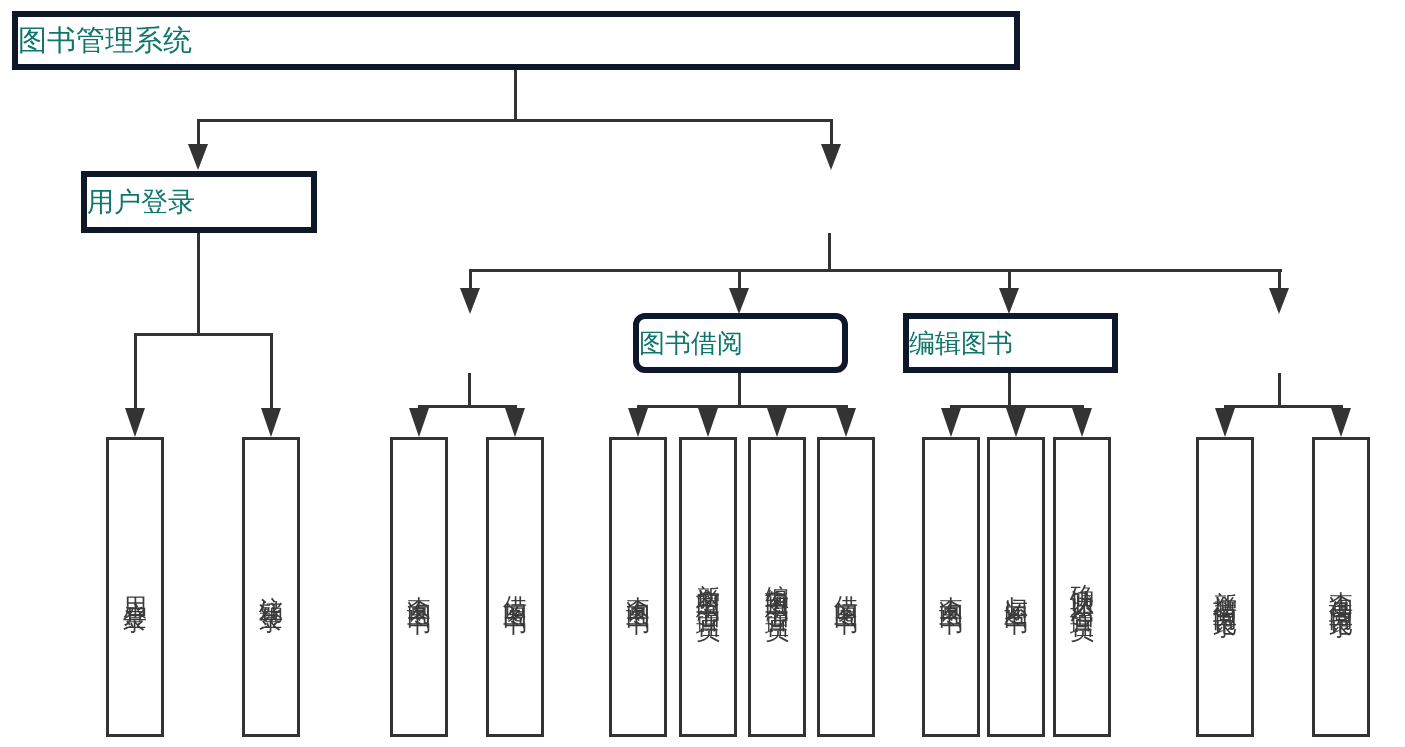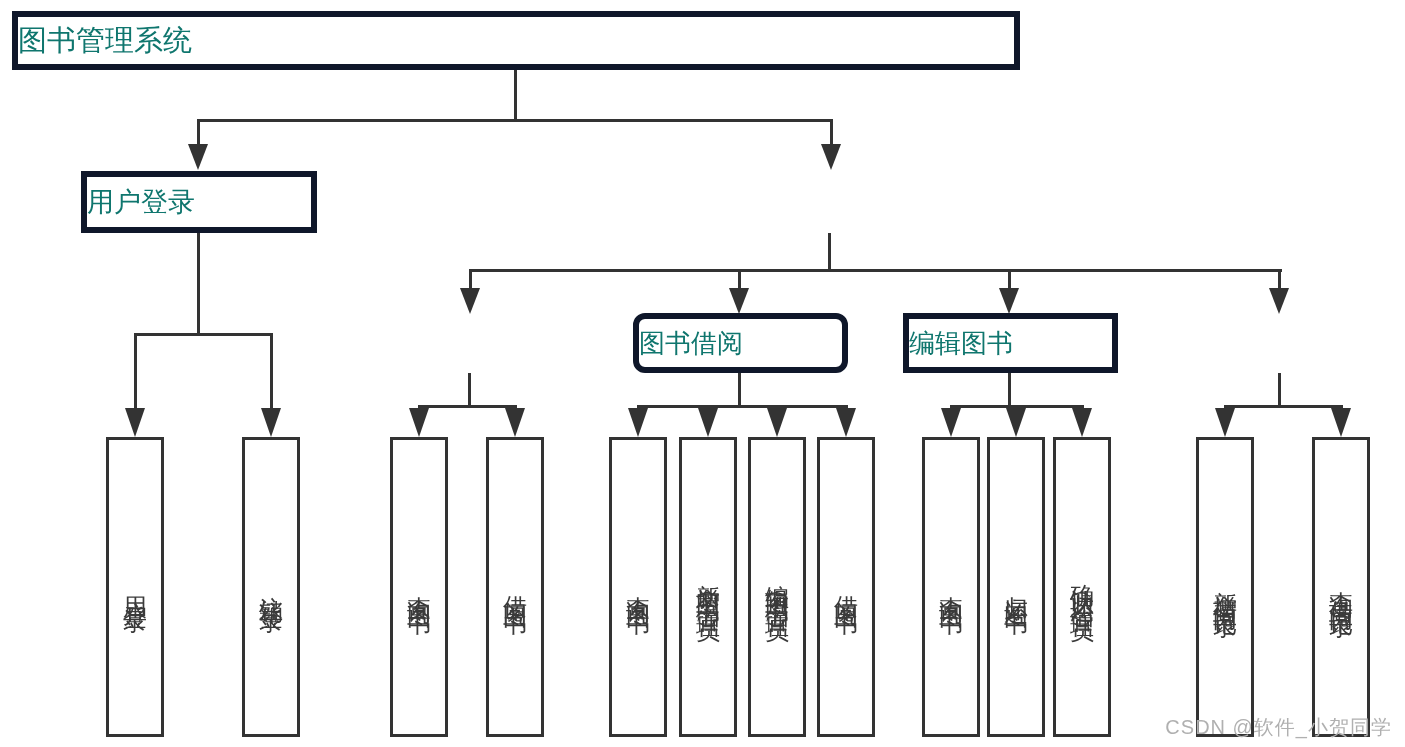--- a/index.html
+++ b/index.html
@@ -186,15 +186,14 @@
     <span>确认归还（管理员）</span>
   </div>
 
   <div class="leaf" style="left:1196px;">
     <span>新增借阅记录</span>
   </div>
   <div class="leaf" style="left:1312px;">
     <span>查询借阅记录</span>
   </div>
 
-  <div class="watermark">CSDN @软件_小贺同学</div>
 
 </div>
 
 </body></html>

